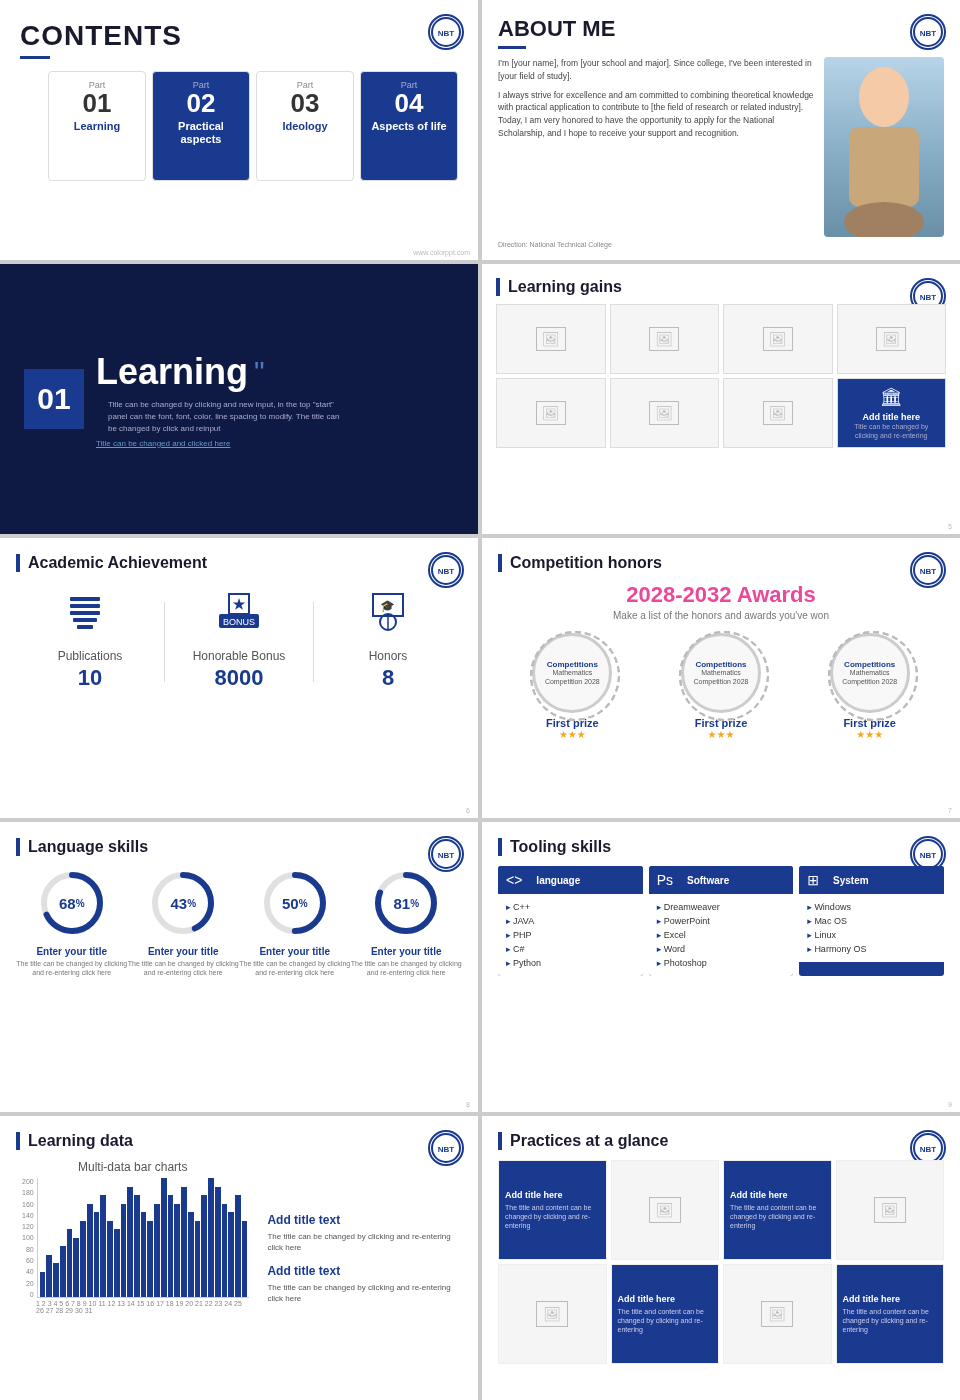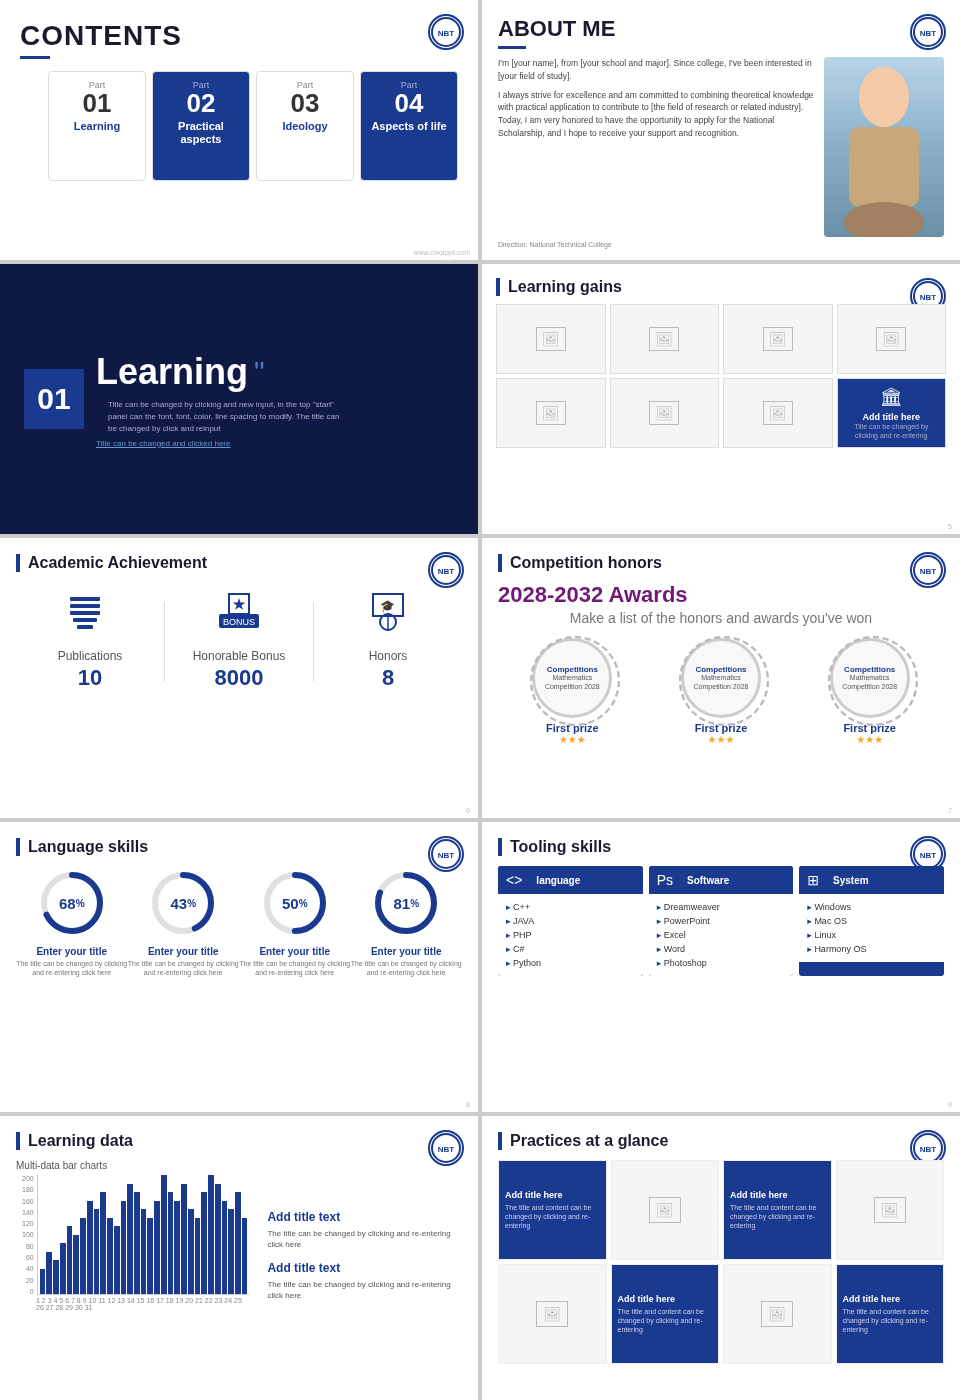--- a/index.html
+++ b/index.html
@@ -136,22 +136,22 @@
     .stat-icon { font-size: 36px; color: #1a3a8f; margin-bottom: 8px; }
     .stat-divider { width: 1px; height: 80px; background: #ddd; }
     .stat-label { font-size: 12px; color: #555; }
     .stat-value { font-size: 22px; font-weight: bold; color: #1a3a8f; margin-top: 2px; }
 
     
     .slide-competitions {
       height: 280px;
       padding: 16px;
     }
-    .comp-year { font-size: 22px; font-weight: bold; color: #701a75; margin: 8px 0 2px; }
-    .comp-sub { font-size: 14px; color: #777; text-align: center; margin-bottom: 12px; }
+    .comp-year { font-size: 22px; font-weight: bold; color: #ec4899; text-align: center; margin: 8px 0 2px; }
+    .comp-sub { font-size: 10px; color: #777; text-align: center; margin-bottom: 12px; }
     .comp-awards { display: flex; justify-content: space-around; align-items: flex-start; margin-top: 8px; }
     .award-item { text-align: center; flex: 1; padding: 0 4px; }
     .award-wreath {
       width: 80px; height: 80px; border-radius: 50%; border: 3px solid #ccc;
       margin: 0 auto 4px; display: flex; flex-direction: column;
       align-items: center; justify-content: center; background: #f8f8f8;
       position: relative;
     }
     .award-wreath::before, .award-wreath::after {
       content: ''; position: absolute;
@@ -193,21 +193,21 @@
 
     
     .slide-learning-data {
       height: 300px;
       padding: 16px;
     }
     .chart-area {
       display: flex; gap: 10px; margin-top: 10px; align-items: flex-end;
     }
     .bar-chart-wrap { flex: 1.2; }
-    .bar-chart-title { font-size: 10px; color: #555; margin-bottom: 4px; }
+    .bar-chart-title { font-size: 12px; color: #555; text-align: center; margin-bottom: 4px; }
     .bar-chart {
       display: flex; align-items: flex-end; gap: 1px; height: 120px;
       border-left: 1px solid #ccc; border-bottom: 1px solid #ccc;
       padding: 0 2px;
     }
     .bar { background: #1a3a8f; flex: 1; min-width: 4px; }
     .chart-text-area { flex: 1; padding-left: 8px; }
     .chart-title { font-size: 12px; font-weight: bold; color: #1a3a8f; margin-bottom: 4px; }
     .chart-desc { font-size: 8px; color: #555; line-height: 1.4; margin-bottom: 10px; }
 

